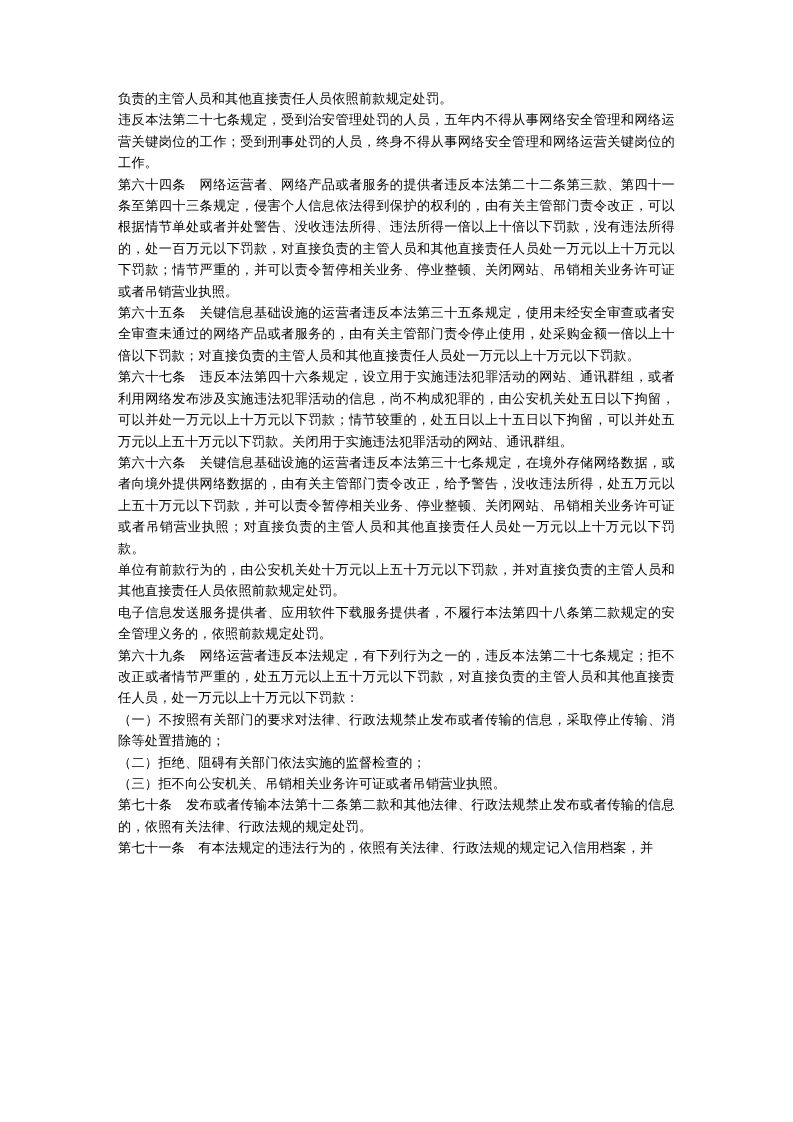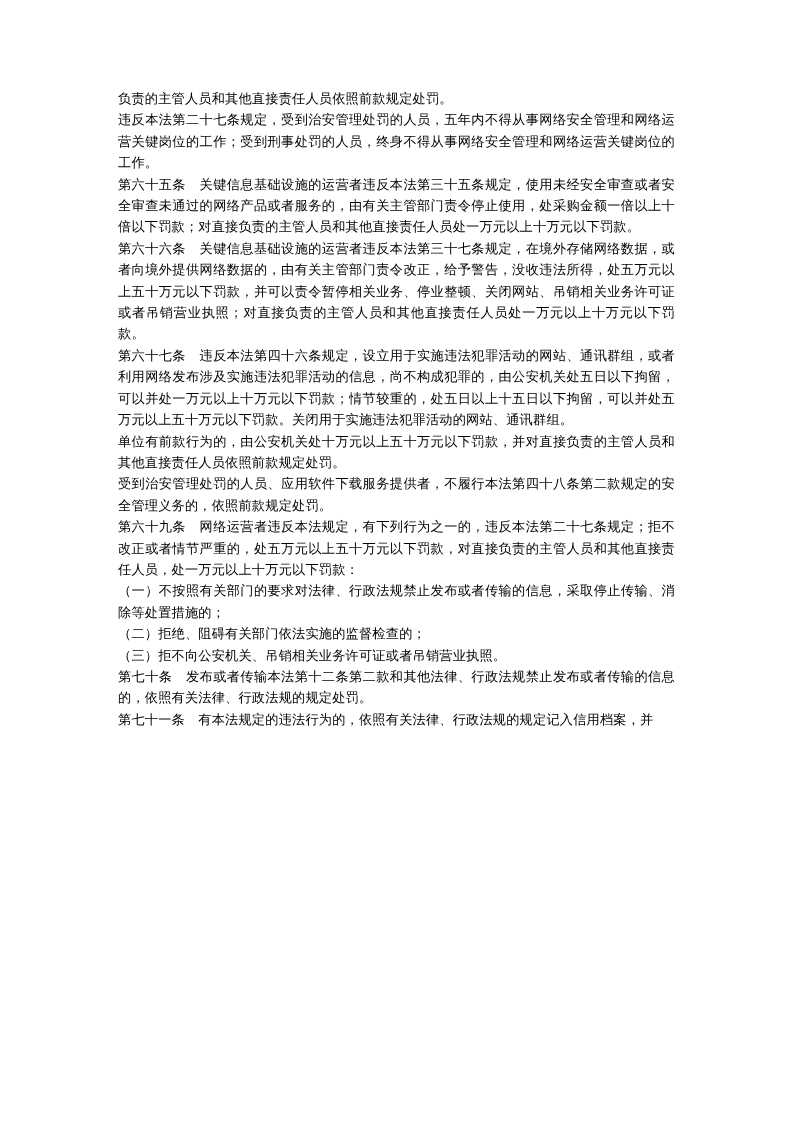--- a/index.html
+++ b/index.html
@@ -35,25 +35,26 @@
     white-space: normal;
   }
 </style>
 </head>
 <body>
 
 <div id="page">
   <div class="doc-body">
     <p class="para">负责的主管人员和其他直接责任人员依照前款规定处罚。</p>
     <p class="para">违反本法第二十七条规定，受到治安管理处罚的人员，五年内不得从事网络安全管理和网络运营关键岗位的工作；受到刑事处罚的人员，终身不得从事网络安全管理和网络运营关键岗位的工作。</p>
+    <p class="para">第六十四条　网络运营者、网络产品或者服务的提供者违反本法第二十二条第三款、第四十一条至第四十三条规定，侵害个人信息依法得到保护的权利的，由有关主管部门责令改正，可以根据情节单处或者并处警告、没收违法所得、违法所得一倍以上十倍以下罚款，没有违法所得的，处一百万元以下罚款，对直接负责的主管人员和其他直接责任人员处一万元以上十万元以下罚款；情节严重的，并可以责令暂停相关业务、停业整顿、关闭网站、吊销相关业务许可证或者吊销营业执照。</p>
     <p class="para">第六十五条　关键信息基础设施的运营者违反本法第三十五条规定，使用未经安全审查或者安全审查未通过的网络产品或者服务的，由有关主管部门责令停止使用，处采购金额一倍以上十倍以下罚款；对直接负责的主管人员和其他直接责任人员处一万元以上十万元以下罚款。</p>
+    <p class="para">第六十七条　违反本法第四十六条规定，设立用于实施违法犯罪活动的网站、通讯群组，或者利用网络发布涉及实施违法犯罪活动的信息，尚不构成犯罪的，由公安机关处五日以下拘留，可以并处一万元以上十万元以下罚款；情节较重的，处五日以上十五日以下拘留，可以并处五万元以上五十万元以下罚款。关闭用于实施违法犯罪活动的网站、通讯群组。</p>
     <p class="para">第六十六条　关键信息基础设施的运营者违反本法第三十七条规定，在境外存储网络数据，或者向境外提供网络数据的，由有关主管部门责令改正，给予警告，没收违法所得，处五万元以上五十万元以下罚款，并可以责令暂停相关业务、停业整顿、关闭网站、吊销相关业务许可证或者吊销营业执照；对直接负责的主管人员和其他直接责任人员处一万元以上十万元以下罚款。</p>
-    <p class="para">第六十七条　违反本法第四十六条规定，设立用于实施违法犯罪活动的网站、通讯群组，或者利用网络发布涉及实施违法犯罪活动的信息，尚不构成犯罪的，由公安机关处五日以下拘留，可以并处一万元以上十万元以下罚款；情节较重的，处五日以上十五日以下拘留，可以并处五万元以上五十万元以下罚款。关闭用于实施违法犯罪活动的网站、通讯群组。</p>
     <p class="para">单位有前款行为的，由公安机关处十万元以上五十万元以下罚款，并对直接负责的主管人员和其他直接责任人员依照前款规定处罚。</p>
-    <p class="para">受到治安管理处罚的人员、应用软件下载服务提供者，不履行本法第四十八条第二款规定的安全管理义务的，依照前款规定处罚。</p>
+    <p class="para">电子信息发送服务提供者、应用软件下载服务提供者，不履行本法第四十八条第二款规定的安全管理义务的，依照前款规定处罚。</p>
     <p class="para">第六十九条　网络运营者违反本法规定，有下列行为之一的，违反本法第二十七条规定；拒不改正或者情节严重的，处五万元以上五十万元以下罚款，对直接负责的主管人员和其他直接责任人员，处一万元以上十万元以下罚款：</p>
     <p class="para">（一）不按照有关部门的要求对法律、行政法规禁止发布或者传输的信息，采取停止传输、消除等处置措施的；</p>
     <p class="para">（二）拒绝、阻碍有关部门依法实施的监督检查的；</p>
     <p class="para">（三）拒不向公安机关、吊销相关业务许可证或者吊销营业执照。</p>
     <p class="para">第七十条　发布或者传输本法第十二条第二款和其他法律、行政法规禁止发布或者传输的信息的，依照有关法律、行政法规的规定处罚。</p>
     <p class="para">第七十一条　有本法规定的违法行为的，依照有关法律、行政法规的规定记入信用档案，并</p>
   </div>
 </div>
 
 </body></html>

